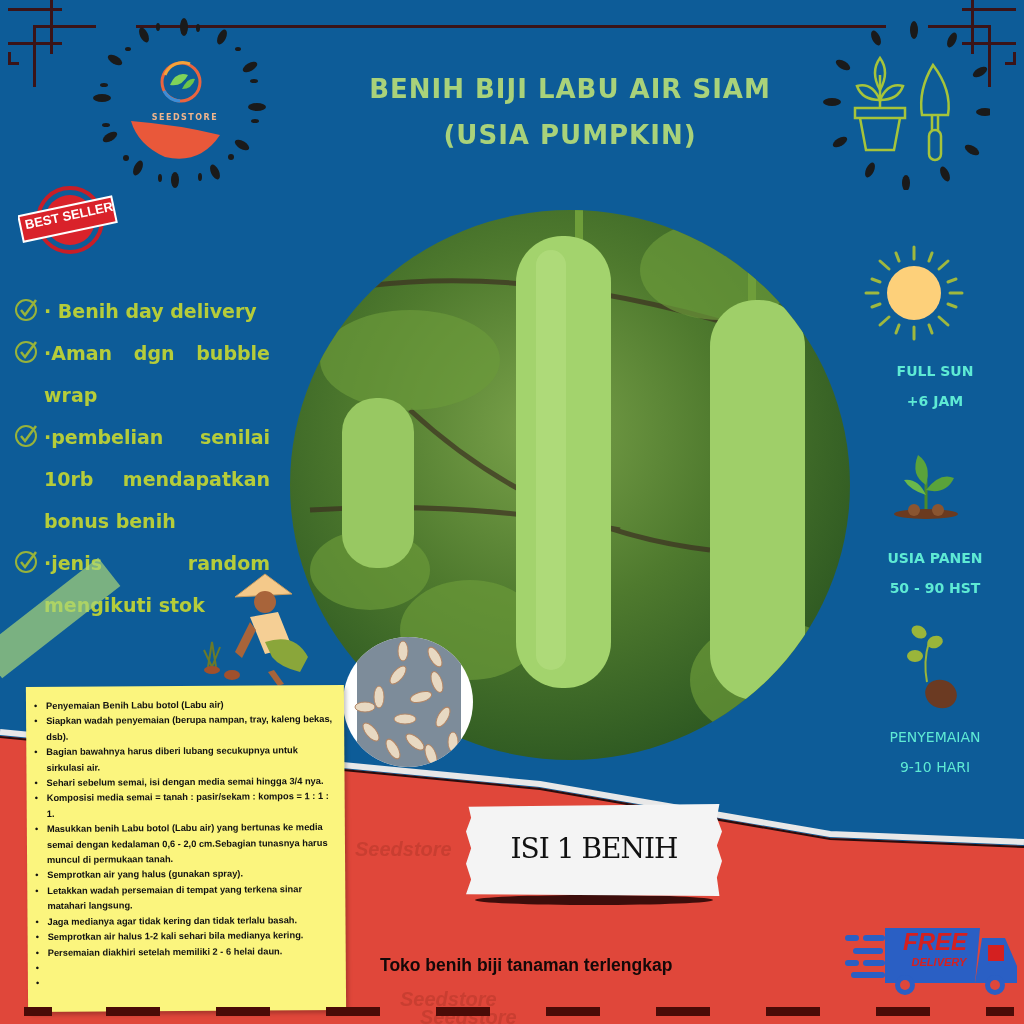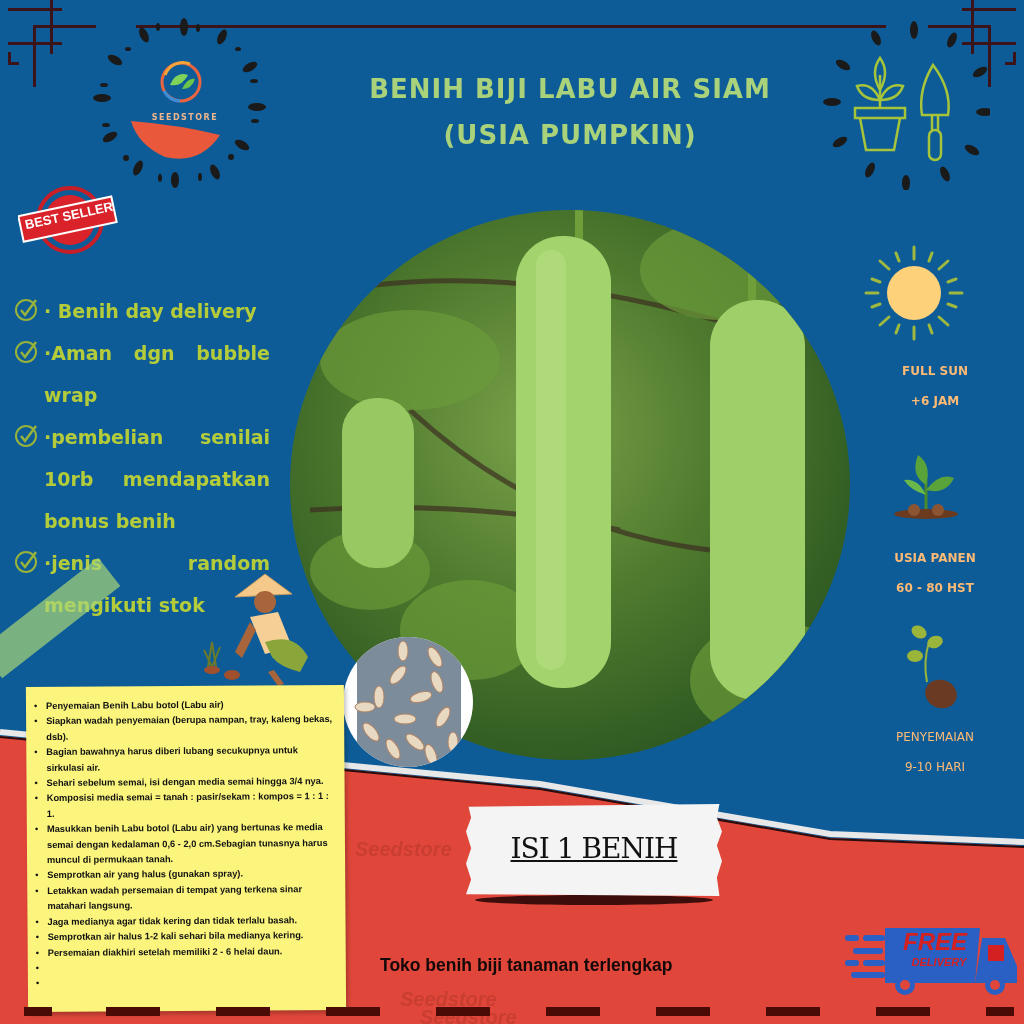--- a/index.html
+++ b/index.html
@@ -16,35 +16,35 @@
   
   .title { position:absolute; left:340px; top:66px; width:460px; text-align:center; color:#a9d27a;
            font-family:"DejaVu Sans", sans-serif; font-weight:bold; font-size:26px; letter-spacing:1px; line-height:46px; }
 
   
   .features { position:absolute; left:14px; top:290px; width:256px; }
   .feat { position:relative; padding-left:30px; color:#b5cc3a; font-weight:bold; font-size:19px; line-height:42px; text-align:justify; text-align-last:left; }
   .feat .check { position:absolute; left:0; top:6px; width:26px; height:26px; }
 
   
-  .info { position:absolute; left:850px; width:170px; text-align:center; color:#fdba74; font-weight:bold; font-size:12px; line-height:30px; }
+  .info { position:absolute; left:850px; width:170px; text-align:center; color:#5eead4; font-weight:bold; font-size:14px; line-height:30px; }
 
   
   .note { position:absolute; left:27px; top:686px; width:318px; height:325px; background:#fbf57e;
           box-shadow:2px 3px 4px rgba(0,0,0,0.25); transform:rotate(-0.4deg); }
   .note ul { margin:0; padding:12px 8px 0 20px; list-style:none; }
   .note li { position:relative; font-size:9.3px; line-height:15.4px; color:#111; font-weight:bold; font-family:"Liberation Sans", sans-serif; padding-left:0; }
   .note li::before { content:"•"; position:absolute; left:-12px; top:0; }
   .tape { position:absolute; left:-20px; top:650px; width:150px; height:36px; background:rgba(170,214,120,0.7); transform:rotate(-38deg); transform-origin:left top; }
 
   
   .label-shadow { position:absolute; left:475px; top:895px; width:238px; height:10px; background:#3d0d0b; border-radius:50%; }
   .label { position:absolute; left:466px; top:804px; width:256px; height:92px; background:#f4f4f4;
            clip-path:polygon(1% 3%,99% 0,98% 15%,100% 30%,98% 45%,100% 62%,98% 80%,99% 100%,0 98%,2% 82%,0 65%,2% 48%,0 30%,2% 15%); }
-  .label span { position:absolute; left:0; right:0; top:28px; text-align:center; font-family:"DejaVu Serif", serif; font-size:28px; color:#111; text-decoration:underline; letter-spacing:-1px; }
+  .label span { position:absolute; left:0; right:0; top:28px; text-align:center; font-family:"DejaVu Serif", serif; font-size:28px; color:#111; letter-spacing:-1px; }
 
   .tagline { position:absolute; left:380px; top:955px; font-weight:bold; font-size:17.5px; color:#140808; font-family:"Liberation Sans", sans-serif; }
   .watermark { position:absolute; color:rgba(120,30,20,0.22); font-weight:bold; font-style:italic; font-size:20px; font-family:"Liberation Sans", sans-serif; }
 
   .dash { position:absolute; top:1007px; height:9px; background:#4a0b07; }
 </style>
 </head>
 <body>
 
 <div class="canvas">
@@ -283,21 +283,21 @@
       <path d="M36 35 Q20 25 28 5 Q42 15 36 35Z" fill="#5aa33a"></path>
       <path d="M36 40 Q50 22 64 28 Q56 45 36 40Z" fill="#5aa33a"></path>
       <path d="M36 45 Q20 40 14 30 Q28 28 36 45Z" fill="#6ab84a"></path>
       <ellipse cx="36" cy="64" rx="32" ry="5" fill="#6b3a1f"></ellipse>
       <circle cx="24" cy="60" r="6" fill="#8a5530"></circle>
         <circle cx="48" cy="60" r="6" fill="#8a5530"></circle>
     </svg>
   </div>
   <div class="info" style="top:543px;">
     <div>USIA PANEN</div>
-    <div>60 - 80 HST</div>
+    <div>50 - 90 HST</div>
   </div>
 
   <div class="abs" style="left:905px;top:622px;width:60px;height:90px;">
     <svg width="60" height="90" viewBox="0 0 60 90">
       <path d="M22 60 Q18 40 24 20" stroke="#9ab53a" stroke-width="2" fill="none"></path>
       <ellipse cx="14" cy="10" rx="8" ry="6" fill="#9ab53a" transform="rotate(30 14 10)"></ellipse>
       <ellipse cx="30" cy="20" rx="8" ry="6" fill="#9ab53a" transform="rotate(-20 30 20)"></ellipse>
       <ellipse cx="10" cy="34" rx="8" ry="6" fill="#9ab53a"></ellipse>
       <ellipse cx="36" cy="72" rx="16" ry="14" fill="#6b3a22" transform="rotate(20 36 72)"></ellipse>
     </svg>

